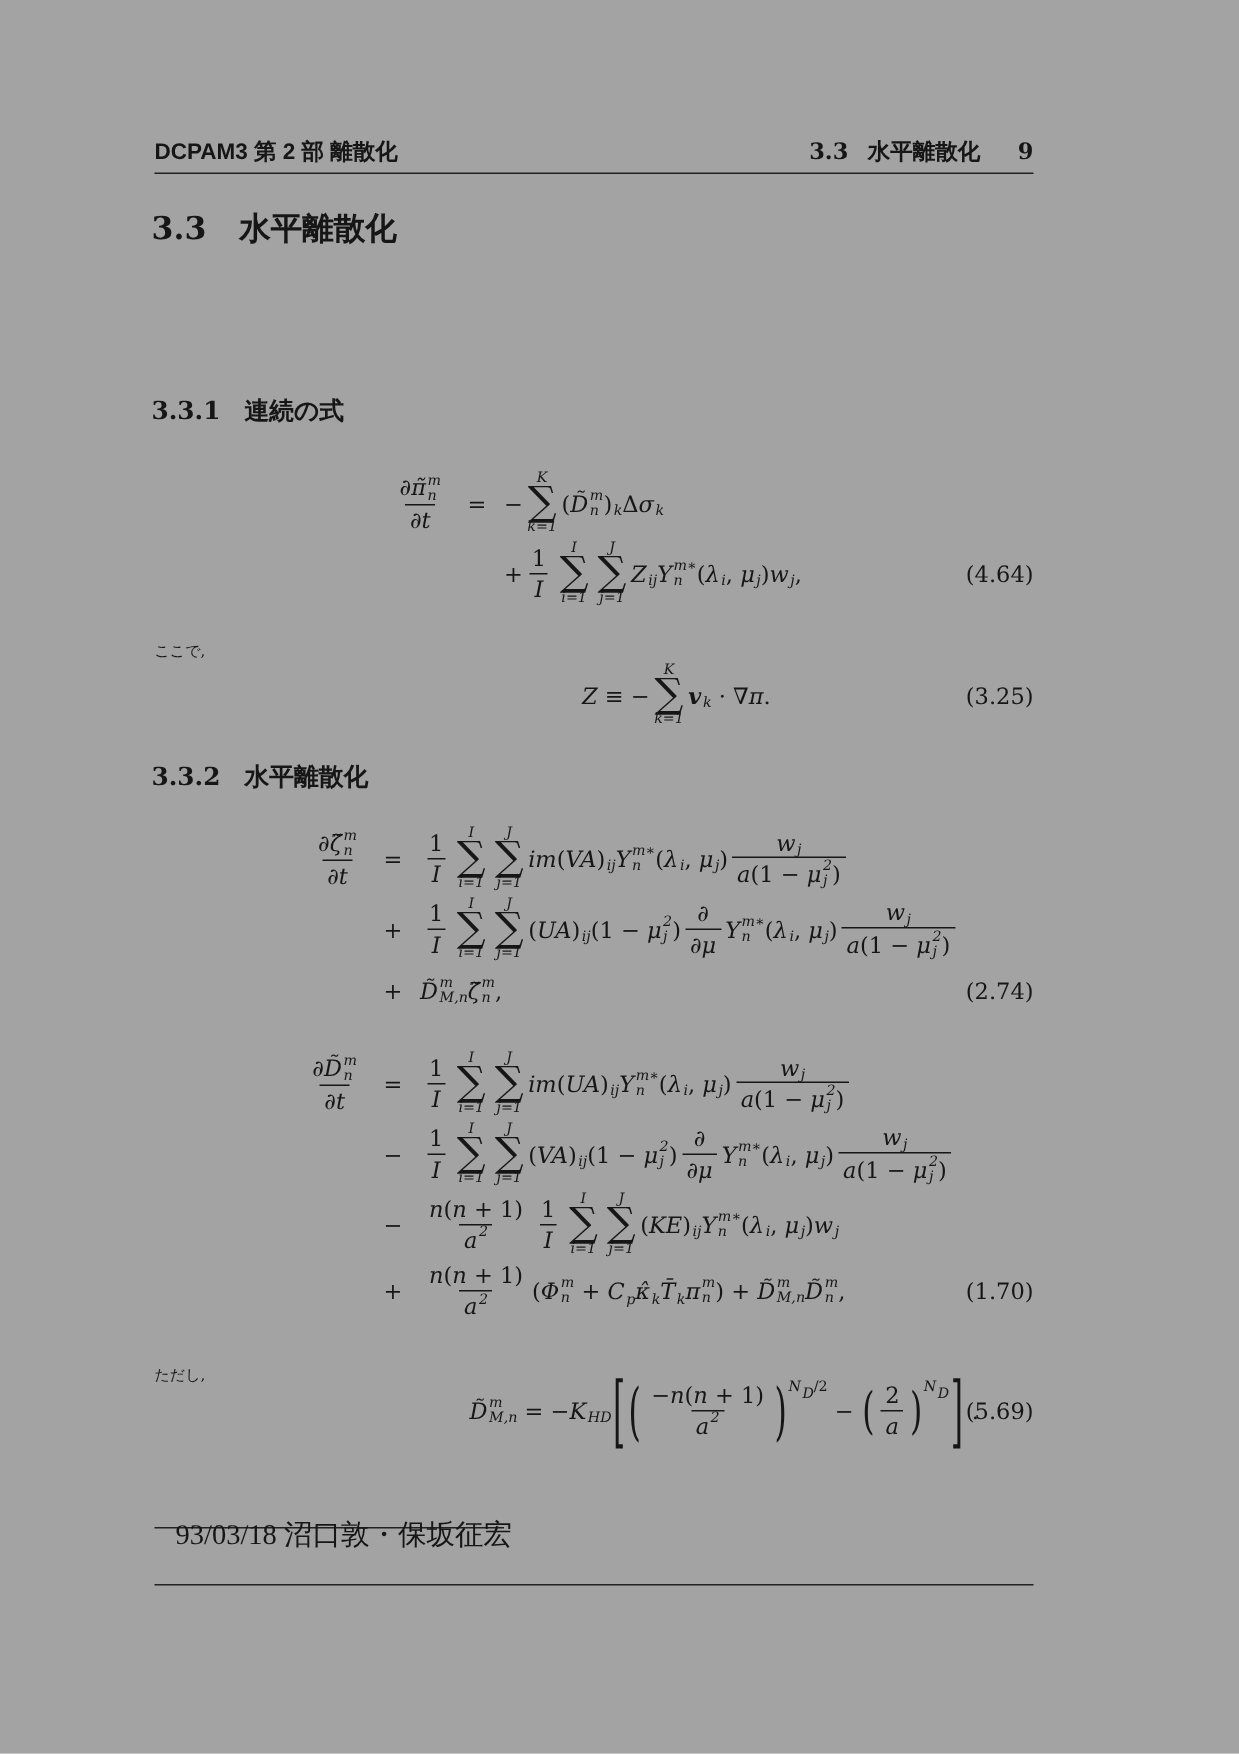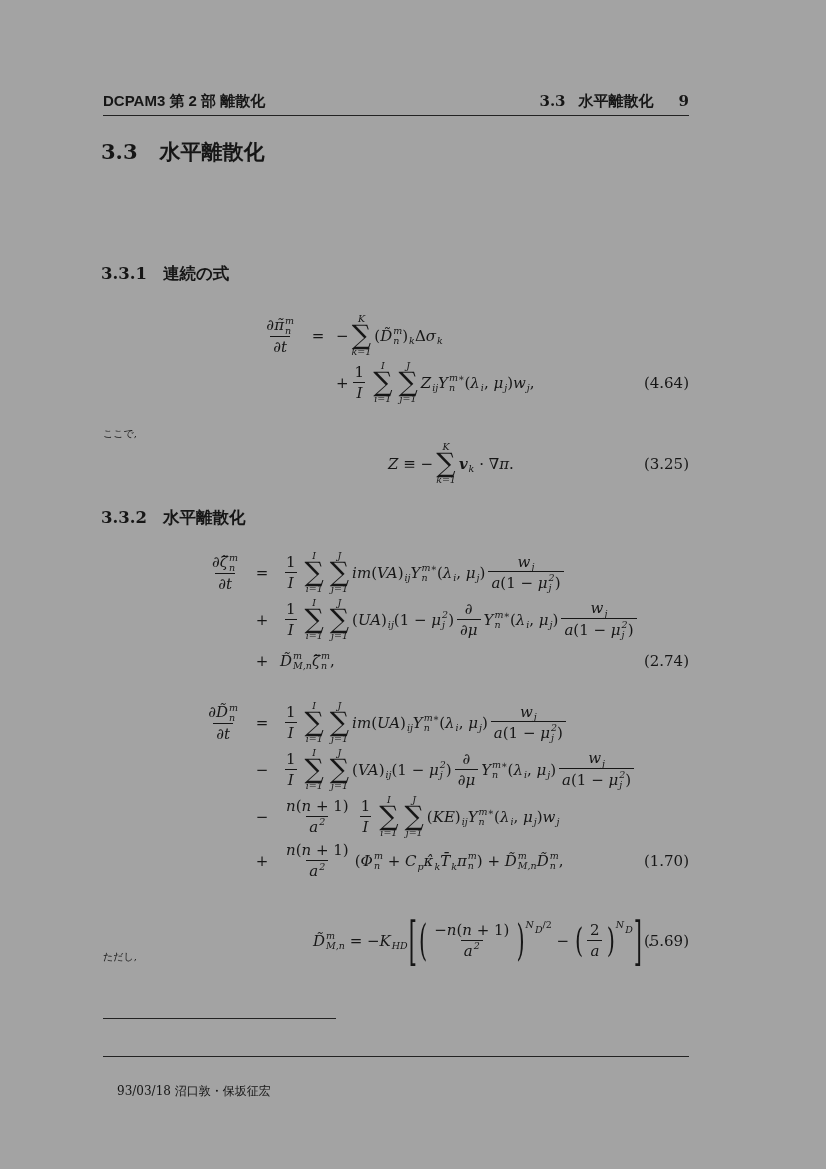--- a/index.html
+++ b/index.html
@@ -13,21 +13,21 @@
   .hdr-page{margin-left:12px;}
   
   .sec-title{position:absolute;left:101px;top:138px;display:flex;align-items:baseline;gap:22px;
              font-weight:bold;font-size:21px;}
   .subsec{position:absolute;left:101px;display:flex;align-items:baseline;gap:16px;font-weight:bold;font-size:16.5px;}
   #subsec1{top:263px;} #subsec2{top:507px;}
   
   .para{position:absolute;left:103px;top:182px;width:600px;font-size:14.5px;}
   .para div{line-height:26.5px;white-space:nowrap;}
   .jp-label{position:absolute;left:103px;font-size:10px;}
-  #kokode{top:427px;} #tadashi{top:950px;}
+  #kokode{top:427px;} #tadashi{top:910px;}
   
   .eq{position:absolute;left:103px;width:586px;font-size:15px;}
   #eq324{top:314px;} #eq325{top:442px;} #eq326{top:551px;} #eq327{top:701px;} #eq328{top:921px;}
   .eqrow{display:flex;align-items:center;position:relative;margin-bottom:3px;min-height:32px;}
   .lhs{display:flex;justify-content:flex-end;align-items:center;}
   .eq-a .lhs{width:197px;} .eq-b .lhs{width:141px;}
   .rel{width:36px;text-align:center;white-space:pre;}
   .expr{display:flex;align-items:center;}
   .pad-c{padding-left:285px;} .pad-d{padding-left:210px;}
   .eqnum{position:absolute;right:0;top:50%;transform:translateY(-50%);font-size:15px;}
@@ -42,21 +42,21 @@
   .sum .lim{font-size:9.5px;font-style:italic;line-height:1.1;}
   .sum .sig{font-size:27px;line-height:0.85;}
   .ss{display:inline-flex;align-items:center;}
   .scr{display:inline-flex;flex-direction:column;align-items:flex-start;font-size:9.5px;font-style:italic;line-height:1.05;margin-left:1px;}
   .supo{font-size:9.5px;font-style:italic;position:relative;top:-5px;margin-left:1px;}
   .subo{font-size:9.5px;font-style:italic;position:relative;top:5px;margin-left:1px;}
   .supt{display:inline-flex;font-size:9.5px;font-style:italic;position:relative;top:-16px;}
   .big{display:inline-block;font-size:21px;transform-origin:center;margin:0 1px;}
   
   .fn-rule{position:absolute;left:103px;top:1018px;width:233px;border-top:1.3px solid #222;}
-  .footnote{position:absolute;left:117px;top:1083px;font-size:12px;}
+  .footnote{position:absolute;left:117px;top:1010px;font-size:19px;font-family:Liberation Serif, serif;}
   .ft-rule{position:absolute;left:103px;top:1056px;width:586px;border-top:1.3px solid #222;}
   .footer{position:absolute;left:103px;top:1063px;width:586px;display:flex;justify-content:space-between;font-size:14px;}
 </style>
 </head>
 <body>
 
 <div class="page">
 
   <div class="header">
     <span class="gothic">DCPAM3 第 2 部 離散化</span>

